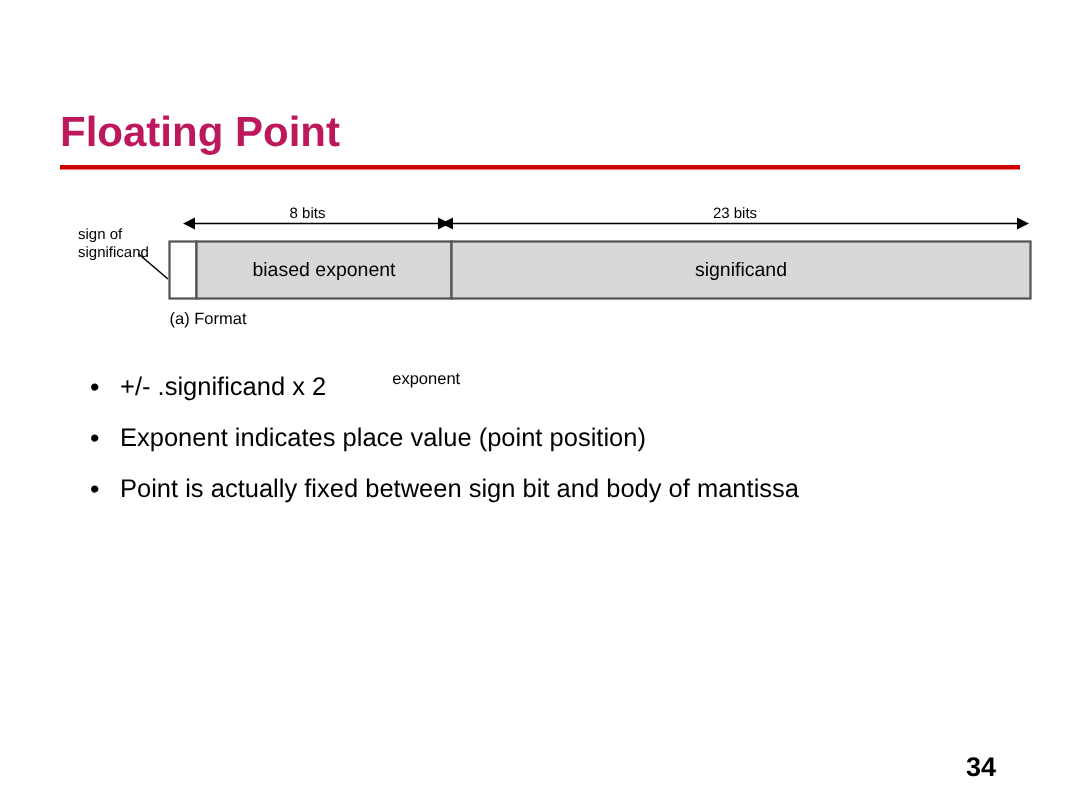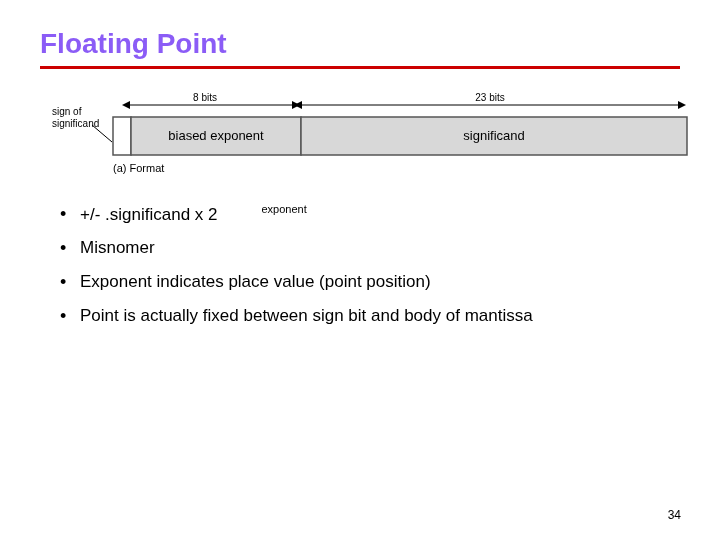--- a/index.html
+++ b/index.html
@@ -15,22 +15,23 @@
     .slide {
       width: 720px;
       height: 540px;
       padding: 28px 40px 20px 40px;
       position: relative;
     }
 
     .title {
       font-size: 28px;
       font-weight: bold;
-      color: #8b5cf6;
+      color: #be185d;
       margin-bottom: 6px;
+      margin-top: 44px;
     }
 
     .red-line {
       height: 3px;
       background: #cc0000;
       width: 100%;
       margin-bottom: 18px;
     }
 
     
@@ -57,23 +58,24 @@
     }
 
     sup {
       font-size: 11px;
       padding-left: 44px;
     }
 
     .page-number {
       position: absolute;
       bottom: 18px;
-      right: 39px;
-      font-size: 12px;
+      right: 56px;
+      font-size: 18px;
       color: #000;
+      font-weight: bold;
     }
 
     
     .diagram-svg {
       display: block;
     }
   </style>
 </head>
 <body>
 
@@ -110,23 +112,20 @@
 
       <text x="63" y="85" font-size="11" fill="#000">(a) Format</text>
     </svg>
   </div>
 
   <ul class="bullets">
     <li>
       <span>+/- .significand x 2<sup>exponent</sup></span>
     </li>
     <li>
-      <span>Misnomer</span>
-    </li>
-    <li>
       <span>Exponent indicates place value (point position)</span>
     </li>
     <li>
       <span>Point is actually fixed between sign bit and body of mantissa</span>
     </li>
   </ul>
 
   <div class="page-number">34</div>
 </div>
 

